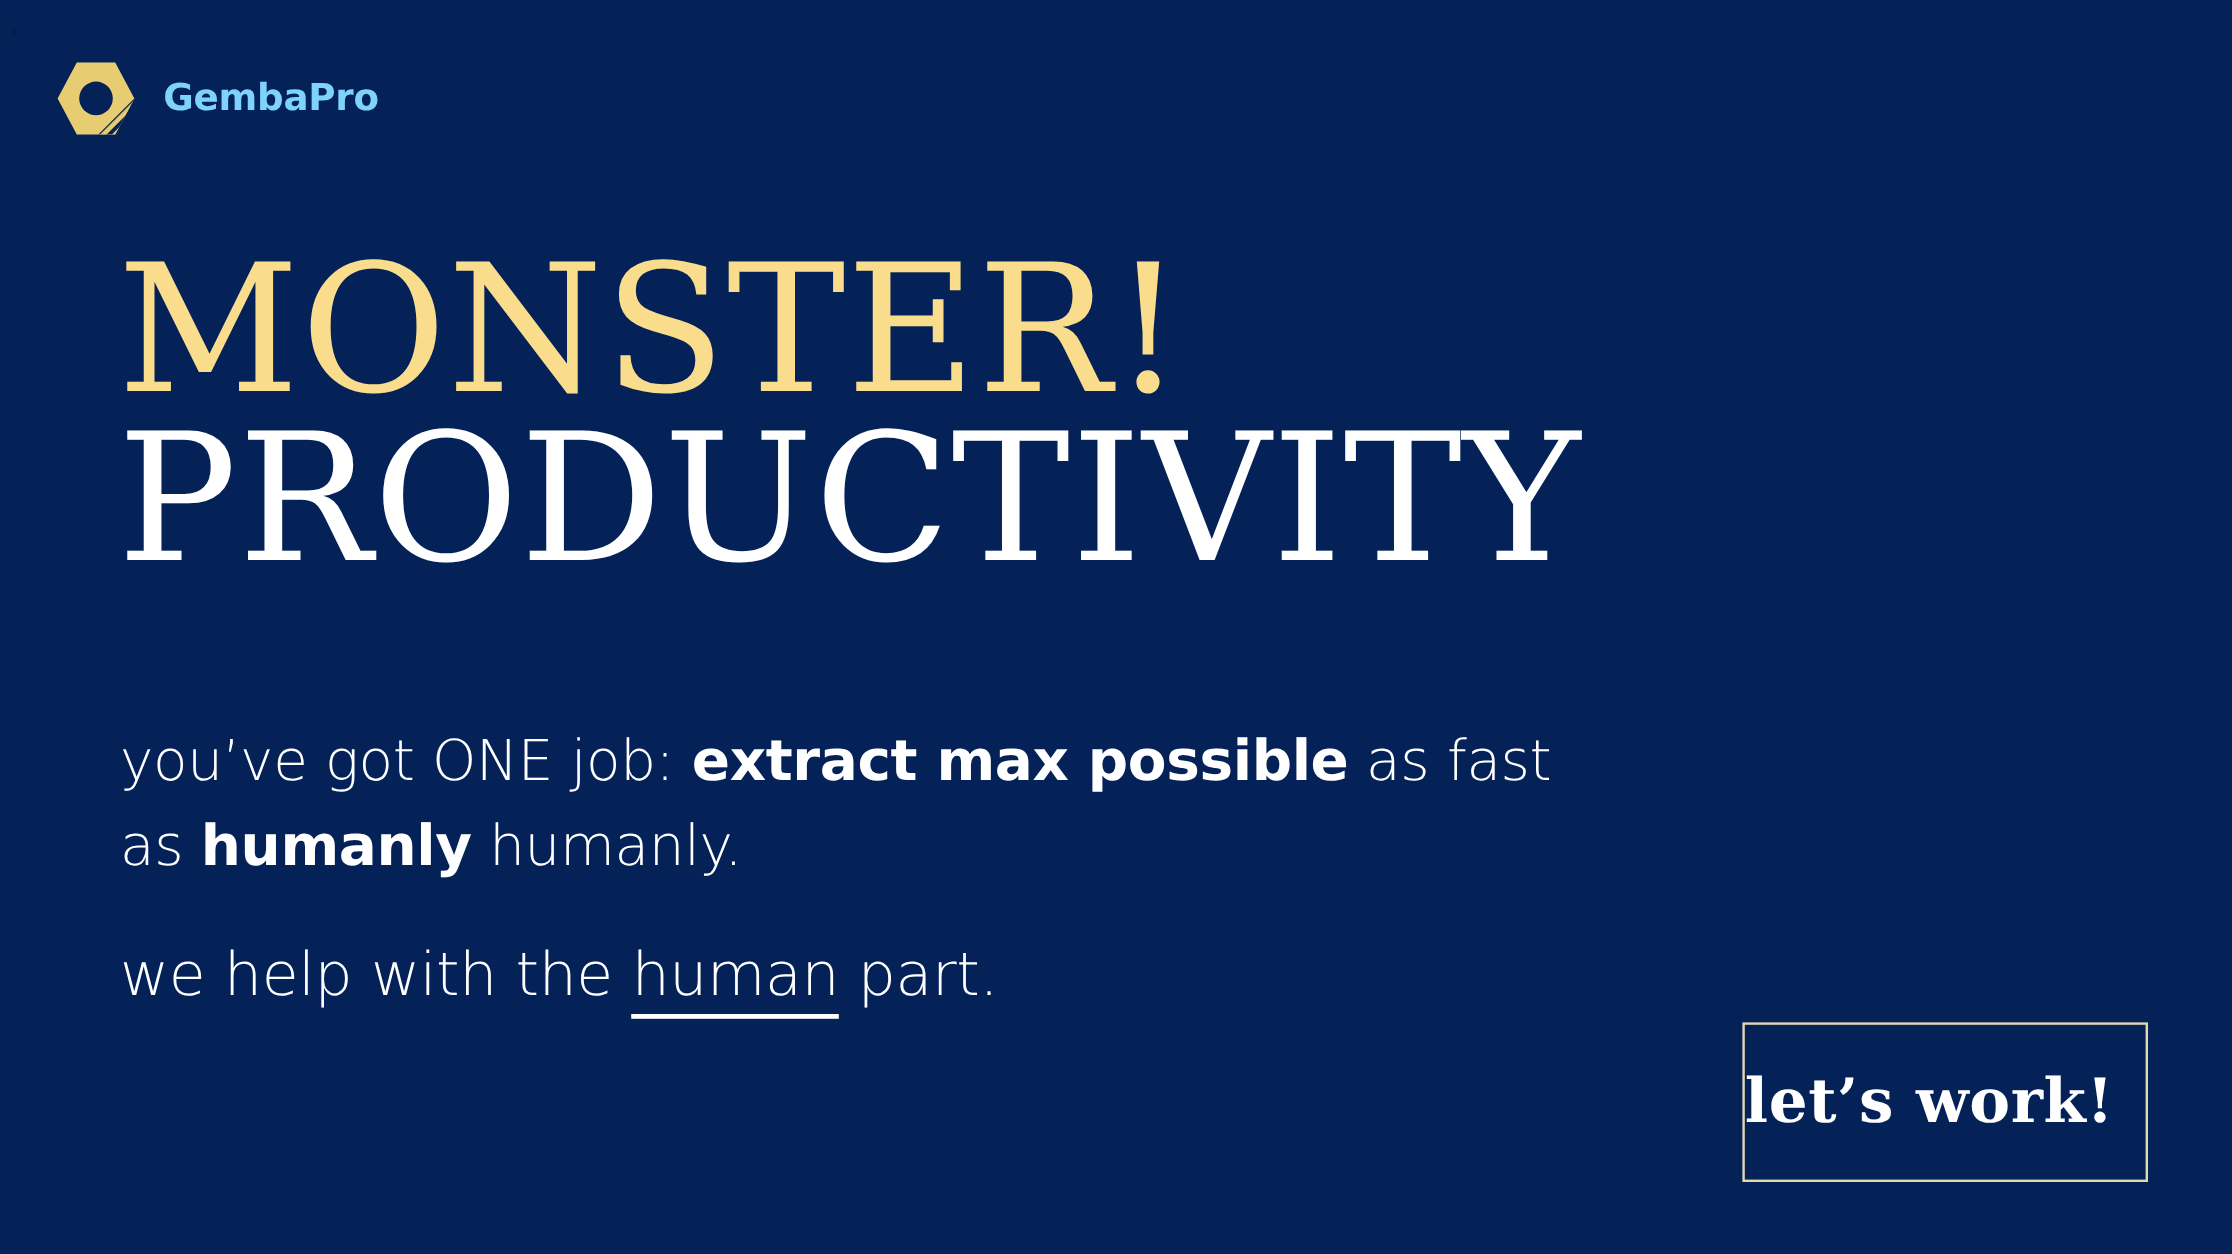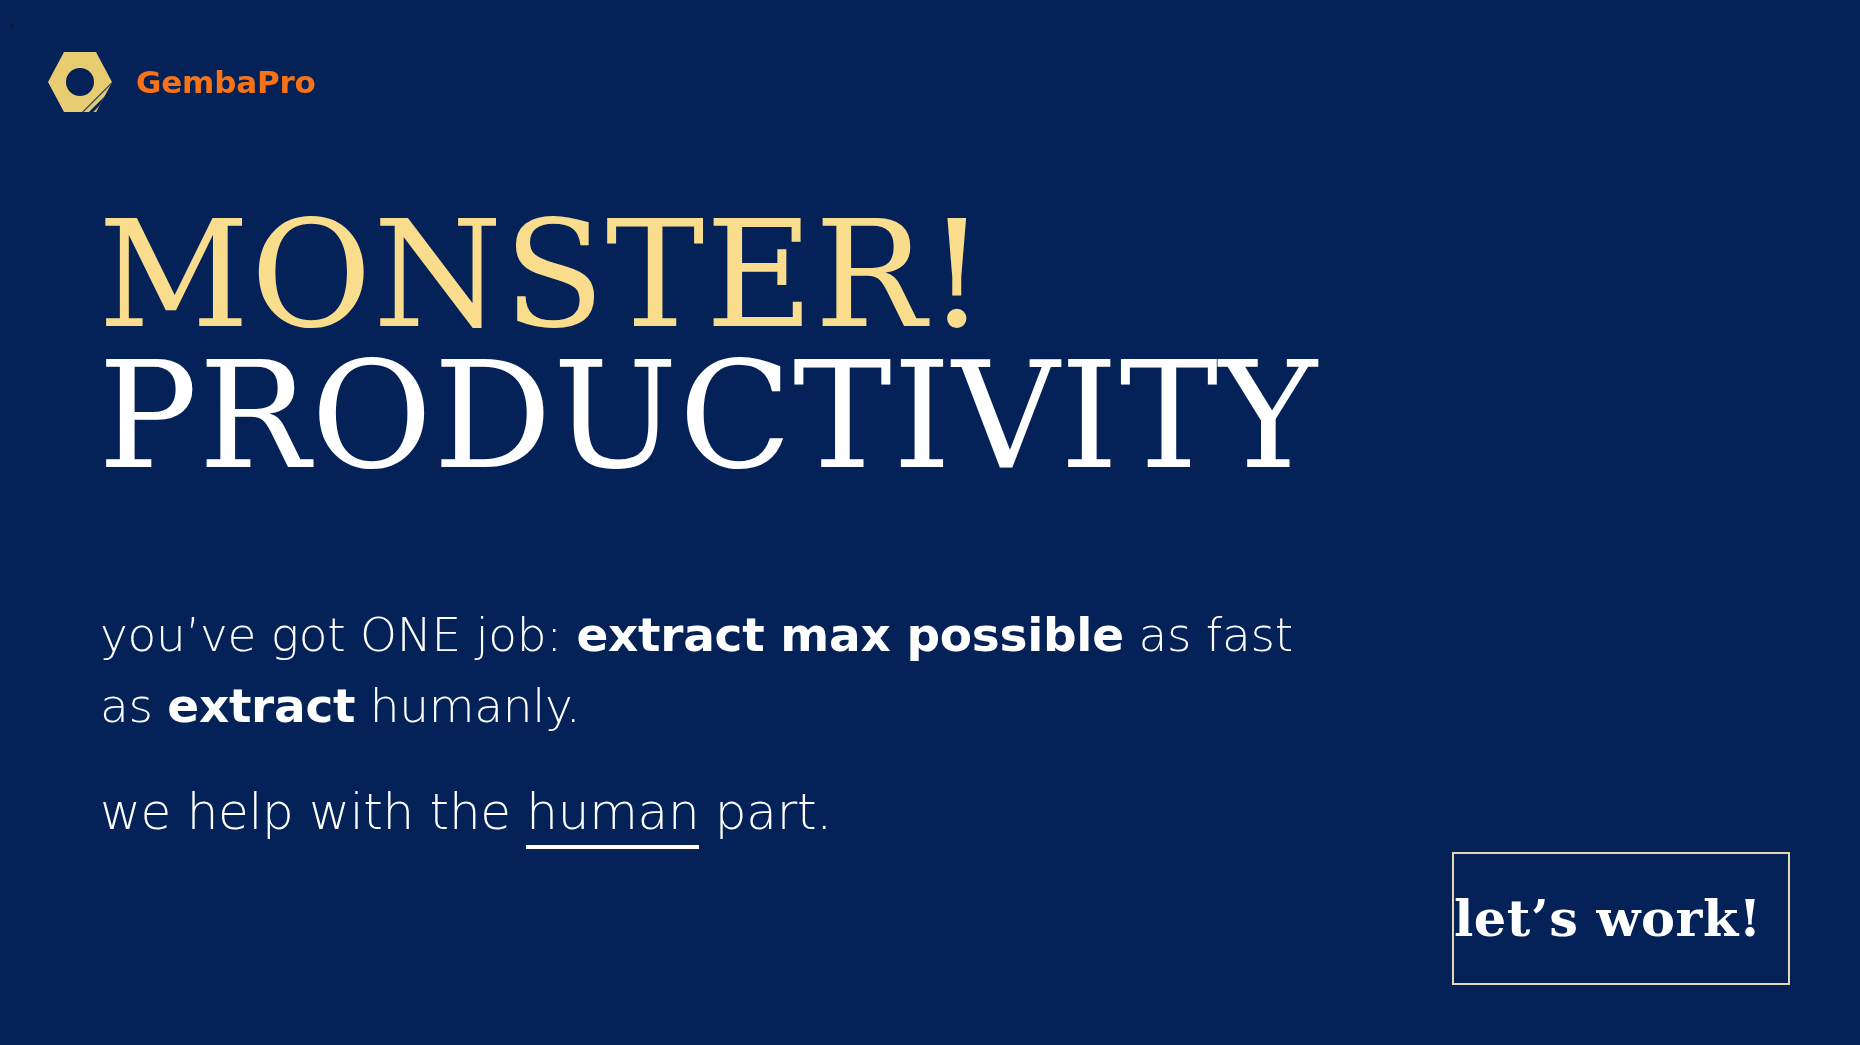--- a/index.html
+++ b/index.html
@@ -28,21 +28,21 @@
 
   
   .brand{
     position:absolute; left:44px; top:48px;
     display:flex; align-items:center; gap:20px;
   }
   .brand-mark{
     width:72px; height:68px; display:block;
   }
   .brand-name{
-    color:#f97316;
+    color:#7dd3fc;
     font-family:"DejaVu Sans", sans-serif;
     font-size:31px;
     font-weight:700;
     letter-spacing:-0.2px;
     line-height:1;
   }
 
   
   .headline{
     position:absolute; left:98px; top:205px;
@@ -139,21 +139,21 @@
     </span>
     <span class="brand-name">GembaPro</span>
   </div>
 
   <div class="headline">
     <div class="headline-line hl-gold">MONSTER!</div>
     <div class="headline-line hl-white">PRODUCTIVITY</div>
   </div>
 
   <p class="body-copy">
-    <span>you’ve got ONE job: </span><b>extract max possible</b><span> as fast as </span><b>extract</b><span> humanly.</span>
+    <span>you’ve got ONE job: </span><b>extract max possible</b><span> as fast as </span><b>humanly</b><span> humanly.</span>
   </p>
 
   <p class="tagline">
     <span>we help with the </span><span class="ul">human</span><span> part.</span>
   </p>
 
   <div class="cta">
     <span class="cta-label">let’s work!</span>
   </div>
 

